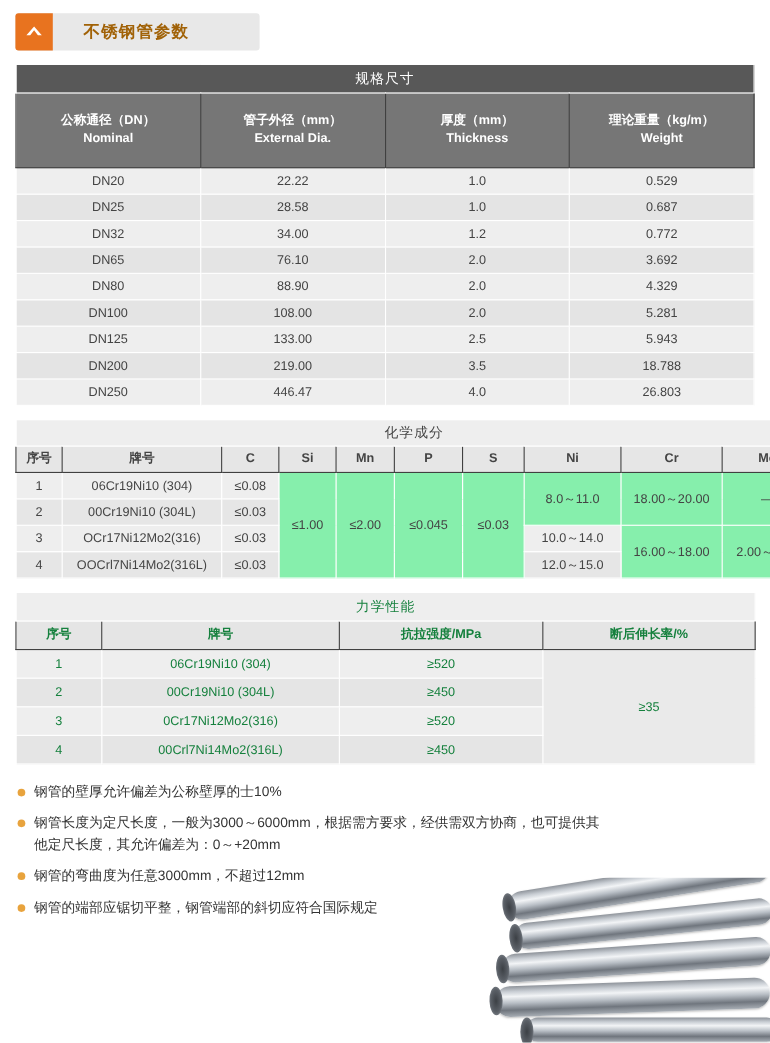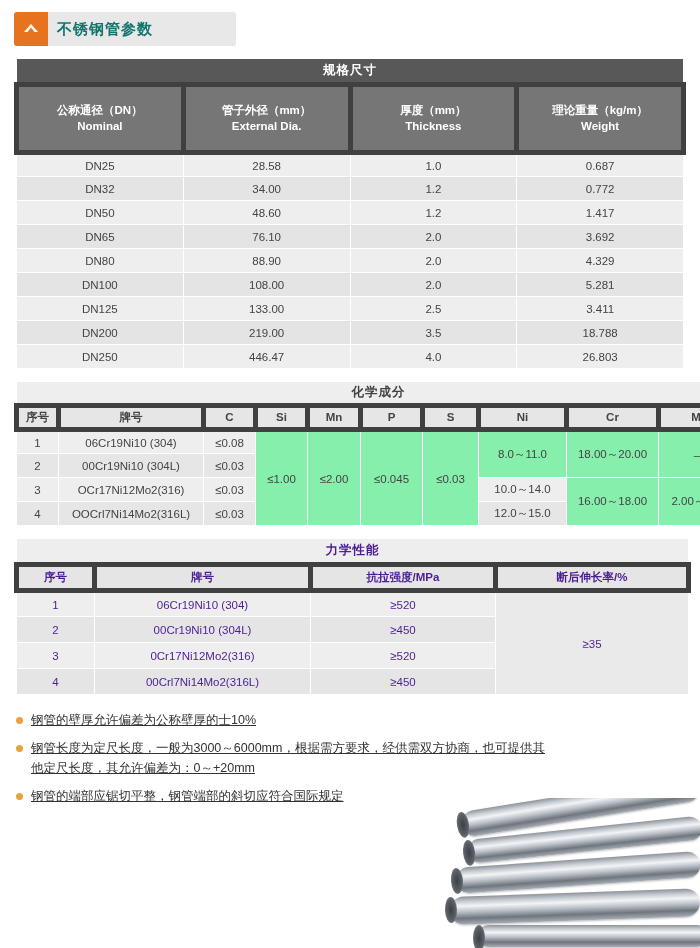--- a/index.html
+++ b/index.html
@@ -34,48 +34,48 @@
     border-radius: 3px 0 0 3px;
     display: flex;
     align-items: center;
     justify-content: center;
     flex: 0 0 34px;
   }
   .header-icon svg { display: block; }
   .header-title {
     font-size: 15px;
     font-weight: bold;
-    color: #0f766e;
-    padding-left: 9px;
+    color: #a16207;
+    padding-left: 28px;
     letter-spacing: 1px;
     white-space: nowrap;
   }
 
   
   .tbl-wrap { margin: 0 14px; }
   table {
     border-collapse: collapse;
     width: 672px;
     table-layout: fixed;
   }
   .band {
     background: #585858;
     color: #fff;
     font-size: 12.5px;
-    font-weight: bold;
+    font-weight: normal;
     height: 26px;
     letter-spacing: 1px;
   }
   .sub-head td {
     background: #767676;
     color: #fff;
     font-size: 11.5px;
     font-weight: bold;
     text-align: center;
-    border: 5px solid #404040;
+    border: 1px solid #404040;
     line-height: 1.35;
   }
   td {
     text-align: center;
     font-size: 11.5px;
     border: 1px solid #ffffff;
   }
   .spec-body td {
     height: 24px;
     background: #eeeeee;
@@ -90,21 +90,21 @@
     background: #eeeeee;
     color: #444;
     height: 24px;
   }
   .chem tr:nth-child(even) td { background: #e6e6e6; }
   .chem .rowspan-cell { background: #86efac; }
 
   
   .mech td {
     background: #eeeeee;
-    color: #4c1d95;
+    color: #15803d;
     height: 26px;
   }
   .mech tr:nth-child(even) td { background: #e5e5e5; }
   .mech .elong { background: #eaeaea; }
 
   
   .notes {
     margin: 16px 14px 0 14px;
     position: relative;
     z-index: 2;
@@ -117,21 +117,21 @@
     color: #333;
     line-height: 1.55;
   }
   .dot {
     flex: 0 0 auto;
     width: 7px; height: 7px;
     border-radius: 50%;
     background: #e8a33d;
     margin: 6px 8px 0 2px;
   }
-  .note-text { max-width: 520px; text-decoration: underline; }
+  .note-text { max-width: 520px; }
 
   
   .pipes {
     position: absolute;
     right: 0;
     bottom: 0;
     width: 260px;
     height: 150px;
     overflow: hidden;
     z-index: 1;
@@ -192,38 +192,38 @@
             <div>Thickness</div>
           </td>
           <td>
             <div>理论重量（kg/m）</div>
             <div>Weight</div>
           </td>
         </tr>
       </tbody>
       <tbody class="spec-body">
         <tr>
+          <td>DN20</td>
+          <td>22.22</td>
+          <td>1.0</td>
+          <td>0.529</td>
+        </tr>
+        <tr>
           <td>DN25</td>
           <td>28.58</td>
           <td>1.0</td>
           <td>0.687</td>
         </tr>
         <tr>
           <td>DN32</td>
           <td>34.00</td>
           <td>1.2</td>
           <td>0.772</td>
         </tr>
         <tr>
-          <td>DN50</td>
-          <td>48.60</td>
-          <td>1.2</td>
-          <td>1.417</td>
-        </tr>
-        <tr>
           <td>DN65</td>
           <td>76.10</td>
           <td>2.0</td>
           <td>3.692</td>
         </tr>
         <tr>
           <td>DN80</td>
           <td>88.90</td>
           <td>2.0</td>
           <td>4.329</td>
@@ -231,21 +231,21 @@
         <tr>
           <td>DN100</td>
           <td>108.00</td>
           <td>2.0</td>
           <td>5.281</td>
         </tr>
         <tr>
           <td>DN125</td>
           <td>133.00</td>
           <td>2.5</td>
-          <td>3.411</td>
+          <td>5.943</td>
         </tr>
         <tr>
           <td>DN200</td>
           <td>219.00</td>
           <td>3.5</td>
           <td>18.788</td>
         </tr>
         <tr>
           <td>DN250</td>
           <td>446.47</td>
@@ -372,20 +372,24 @@
     <div class="note">
       <span class="dot"></span>
       <span class="note-text">钢管的壁厚允许偏差为公称壁厚的士10%</span>
     </div>
     <div class="note">
       <span class="dot"></span>
       <span class="note-text">钢管长度为定尺长度，一般为3000～6000mm，根据需方要求，经供需双方协商，也可提供其他定尺长度，其允许偏差为：0～+20mm</span>
     </div>
     <div class="note">
       <span class="dot"></span>
+      <span class="note-text">钢管的弯曲度为任意3000mm，不超过12mm</span>
+    </div>
+    <div class="note">
+      <span class="dot"></span>
       <span class="note-text">钢管的端部应锯切平整，钢管端部的斜切应符合国际规定</span>
     </div>
   </div>
 
   <div class="pipes">
     <div class="pipe" style="width:240px; left:22px; top:14px;  transform: rotate(-9deg);"></div>
     <div class="pipe" style="width:235px; left:28px; top:42px;  transform: rotate(-6deg); height:24px; border-radius:12px;"></div>
     <div class="pipe" style="width:245px; left:16px; top:70px;  transform: rotate(-4deg);"></div>
     <div class="pipe" style="width:250px; left:10px; top:99px;  transform: rotate(-2deg); height:28px; border-radius:14px;"></div>
     <div class="pipe" style="width:230px; left:38px; top:127px; transform: rotate(0deg);  height:22px; border-radius:11px;"></div>

